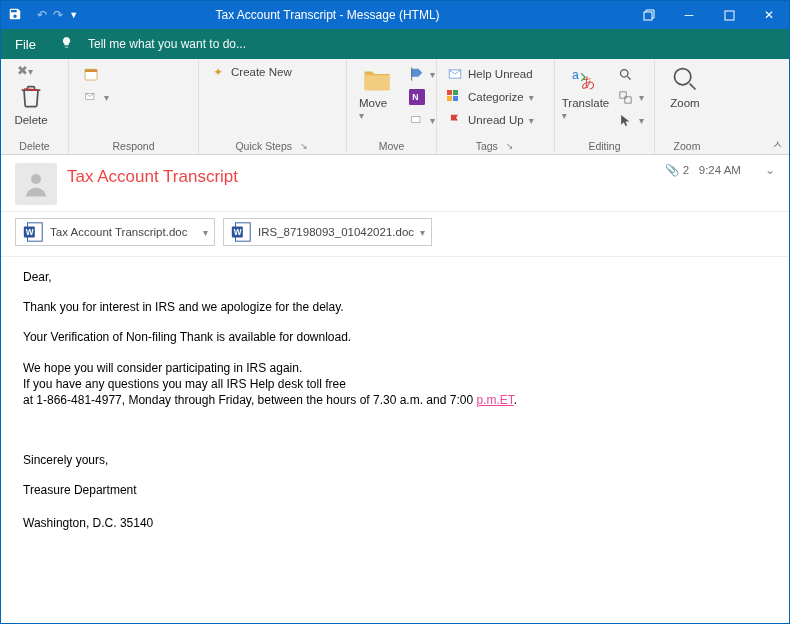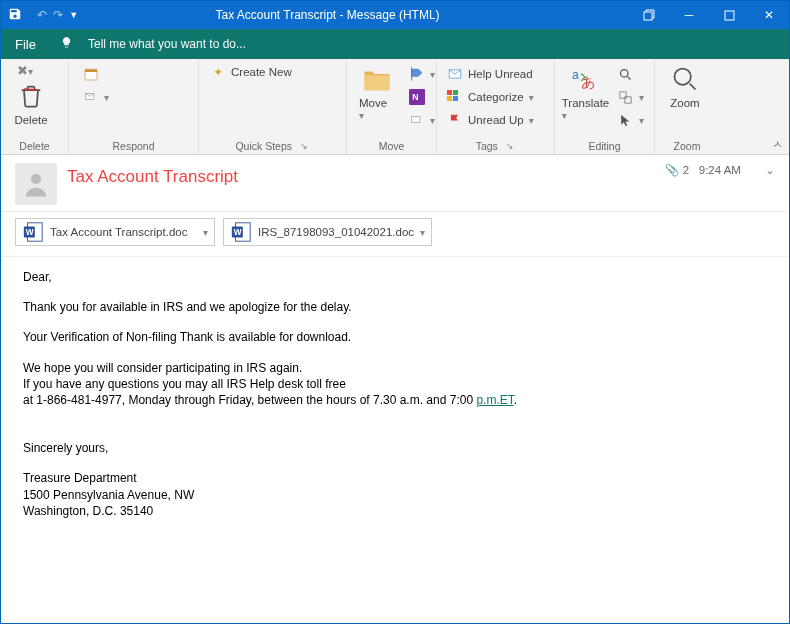--- a/index.html
+++ b/index.html
@@ -30,21 +30,21 @@
 .avatar svg{width:30px;height:30px;fill:#bbb}
 .hdrmid{flex:1}
 .subject{font-size:17px;color:#ef4444;padding-top:4px}
 .hdrright{text-align:center;font-size:11.5px;color:#666;display:flex;flex-direction:row;align-items:flex-end;gap:24px}
 .attachrow{display:flex;gap:8px;padding:6px 14px 10px 14px;border-bottom:1px solid #eee}
 .attachment{border:1px solid #ccc;background:#fff;display:flex;align-items:center;gap:6px;padding:2px 6px;font-size:11.5px;color:#444;min-width:200px;cursor:pointer}
 .attachment .docico{width:22px;height:22px}
 .attachment .dd{margin-left:auto;color:#888;font-size:10px}
 .msgbody{padding:12px 22px;font-family:"Times New Roman",serif;font-size:12px;color:#000;line-height:1.35}
 .msgbody p{margin-bottom:14px}
-.msgbody a{color:#0f766e}
+.msgbody a{color:#ec4899}
 .es{font-size:10px;color:#888}
 </style>
 </head>
 <body>
 
 <div class="titlebar">
   <div class="save-icon">
     <svg width="14" height="14" viewBox="0 0 24 24" fill="#fff">
         <path d="M17 3H5a2 2 0 00-2 2v14a2 2 0 002 2h14a2 2 0 002-2V7l-4-4zm-5 16a3 3 0 110-6 3 3 0 010 6zm3-10H5V5h10v4z"></path>
       </svg>
@@ -326,26 +326,26 @@
           <rect x="2" y="6" width="12" height="12" fill="#2a5699" rx="1"></rect>
           <text x="4" y="15" fill="#fff" font-size="9" font-weight="bold" font-family="Arial">W</text>
         </svg></span>
     <span>IRS_87198093_01042021.doc</span>
     <span class="dd">▾</span>
   </div>
 </div>
 
 <div class="msgbody">
   <p>Dear,</p>
-  <p>Thank you for available in IRS and we apologize for the delay.</p>
+  <p>Thank you for interest in IRS and we apologize for the delay.</p>
   <p>Your Verification of Non-filing Thank is available for download.</p>
   <p>
     <span>We hope you will consider participating in IRS again.</span><br>
     <span>If you have any questions you may all IRS Help desk toll free</span><br>
     <span>at 1-866-481-4977, Monday through Friday, between the hours of 7.30 a.m. and 7:00 </span><a href="#">p.m.ET</a>.
   </p>
-  <p style="margin-top:32px">Sincerely yours,</p>
+  <p style="margin-top:44px">Sincerely yours,</p>
   <p style="margin-bottom:4px">
     <span>Treasure Department</span><br>
-    <span>1500 Pennsylvania Avenue, NW</span><br>
+    <br>
     <span>Washington, D.C. 35140</span>
   </p>
 </div>
 
 </body></html>

